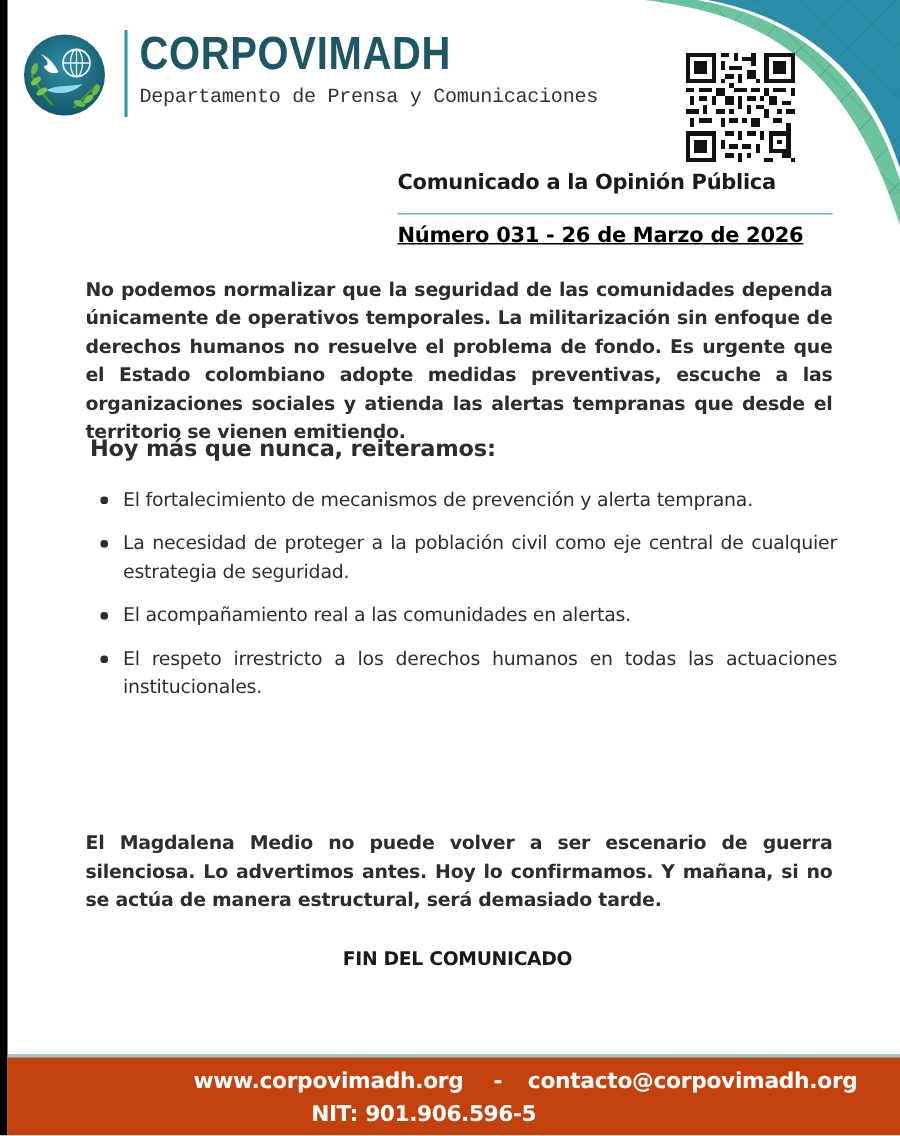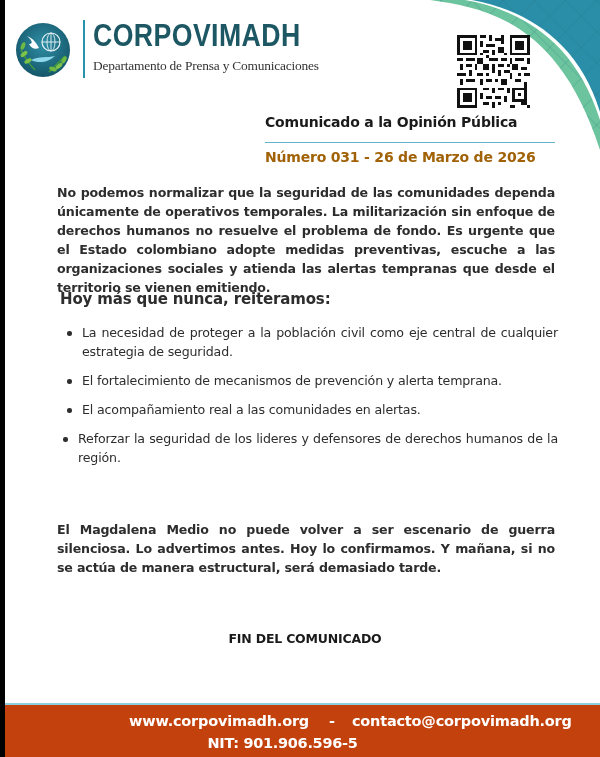--- a/index.html
+++ b/index.html
@@ -12,39 +12,39 @@
     .logo { position: absolute; left: 10px; top: 22px; width: 56px; height: 56px; }
     .header-divider { position: absolute; left: 78px; top: 20px; width: 2px; height: 58px; background: #2a93ac; }
     .brand-name {
       position: absolute; left: 88px; top: 18px;
       font-family: "Liberation Sans", sans-serif; font-weight: 700;
       font-size: 31px; letter-spacing: 0.5px; color: #1c5763;
       transform: scaleX(0.86); transform-origin: left top;
     }
     .brand-sub {
       position: absolute; left: 88px; top: 58px;
-      font-family: Liberation Serif, serif; font-size: 13.4px; color: #333;
+      font-family: Liberation Mono, monospace; font-size: 13.4px; color: #333;
       letter-spacing: -0.2px;
     }
     .qr { position: absolute; left: 451px; top: 35px; width: 75px; height: 73px; }
 
     
     .title-block { position: absolute; left: 260px; top: 114px; width: 290px; }
     .doc-title { font-family: "DejaVu Sans", sans-serif; font-weight: 700; font-size: 14px; color: #1a1a1a; letter-spacing: -0.2px; padding-bottom: 12px; border-bottom: 1.5px solid #64b4c8; }
-    .doc-number { font-family: "DejaVu Sans", sans-serif; font-weight: 700; font-size: 14px; color: #a16207; margin-top: 6px; letter-spacing: -0.2px; }
+    .doc-number { font-family: "DejaVu Sans", sans-serif; font-weight: 700; font-size: 14px; color: #000000; margin-top: 6px; letter-spacing: -0.2px; text-decoration: underline; }
 
     
     .body-text { position: absolute; left: 52px; width: 498px; font-size: 12.6px; line-height: 19px; color: #2d2d2d; text-align: justify; letter-spacing: -0.15px; font-weight: bold; }
     .p1 { top: 183px; }
     .intro { position: absolute; left: 55px; top: 290px; font-size: 15px; line-height: 19px; color: #2d2d2d; letter-spacing: -0.15px; font-weight: bold; }
     .bullets { position: absolute; left: 60px; top: 323px; width: 493px; list-style: none; }
     .bullets li { position: relative; padding-left: 17px; font-size: 12.6px; line-height: 19px; color: #2d2d2d; text-align: justify; margin-bottom: 10px; letter-spacing: -0.15px; }
     .bullets li .dot { position: absolute; left: 2px; top: 8px; width: 4.5px; height: 4.5px; border-radius: 50%; background: #2d2d2d; }
     .bullets li.last { margin-left: -4px; padding-left: 17px; }
-    .p2 { top: 520px; }
+    .p2 { top: 552px; }
 
     .fin { position: absolute; left: 0; width: 600px; top: 631px; text-align: center; font-weight: 700; font-size: 12.5px; color: #1a1a1a; letter-spacing: -0.2px; }
 
     
     .footer { position: absolute; left: 0; top: 703px; width: 600px; height: 54px; background: #c2410c; border-top: 2px solid #8fd0df; }
     .footer-line1 { position: absolute; left: 124px; top: 8px; font-weight: 700; font-size: 14.5px; color: #ffffff; white-space: nowrap; letter-spacing: -0.2px; }
     .footer-line1 .sep { display: inline-block; margin: 0 17px 0 20px; }
     .footer-line2 { position: absolute; left: 0; width: 538px; top: 30px; text-align: center; font-weight: 700; font-size: 14.5px; color: #ffffff; letter-spacing: -0.3px; padding-left: 17px; }
   </style>
 </head>
@@ -175,24 +175,24 @@
   <div class="title-block">
     <div class="doc-title">Comunicado a la Opinión Pública</div>
     <div class="doc-number">Número 031 - 26 de Marzo de 2026</div>
   </div>
 
   <p class="body-text p1">No podemos normalizar que la seguridad de las comunidades dependa únicamente de operativos temporales. La militarización sin enfoque de derechos humanos no resuelve el problema de fondo. Es urgente que el Estado colombiano adopte medidas preventivas, escuche a las organizaciones sociales y atienda las alertas tempranas que desde el territorio se vienen emitiendo.</p>
 
   <div class="intro">Hoy más que nunca, reiteramos:</div>
 
   <ul class="bullets">
+    <li><span class="dot"></span><span>El fortalecimiento de mecanismos de prevención y alerta temprana.</span></li>
     <li><span class="dot"></span><span>La necesidad de proteger a la población civil como eje central de cualquier estrategia de seguridad.</span></li>
-    <li><span class="dot"></span><span>El fortalecimiento de mecanismos de prevención y alerta temprana.</span></li>
     <li><span class="dot"></span><span>El acompañamiento real a las comunidades en alertas.</span></li>
-    <li class="last"><span class="dot"></span><span>Reforzar la seguridad de los lideres y defensores de derechos humanos de la región.</span></li>
+    <li><span class="dot"></span><span>El respeto irrestricto a los derechos humanos en todas las actuaciones institucionales.</span></li>
   </ul>
 
   <p class="body-text p2">El Magdalena Medio no puede volver a ser escenario de guerra silenciosa. Lo advertimos antes. Hoy lo confirmamos. Y mañana, si no se actúa de manera estructural, será demasiado tarde.</p>
 
   <div class="fin">FIN DEL COMUNICADO</div>
 
   <div class="footer">
     <div class="footer-line1">
       <span>www.corpovimadh.org</span><span class="sep">-</span><span>contacto@corpovimadh.org</span>
     </div>

